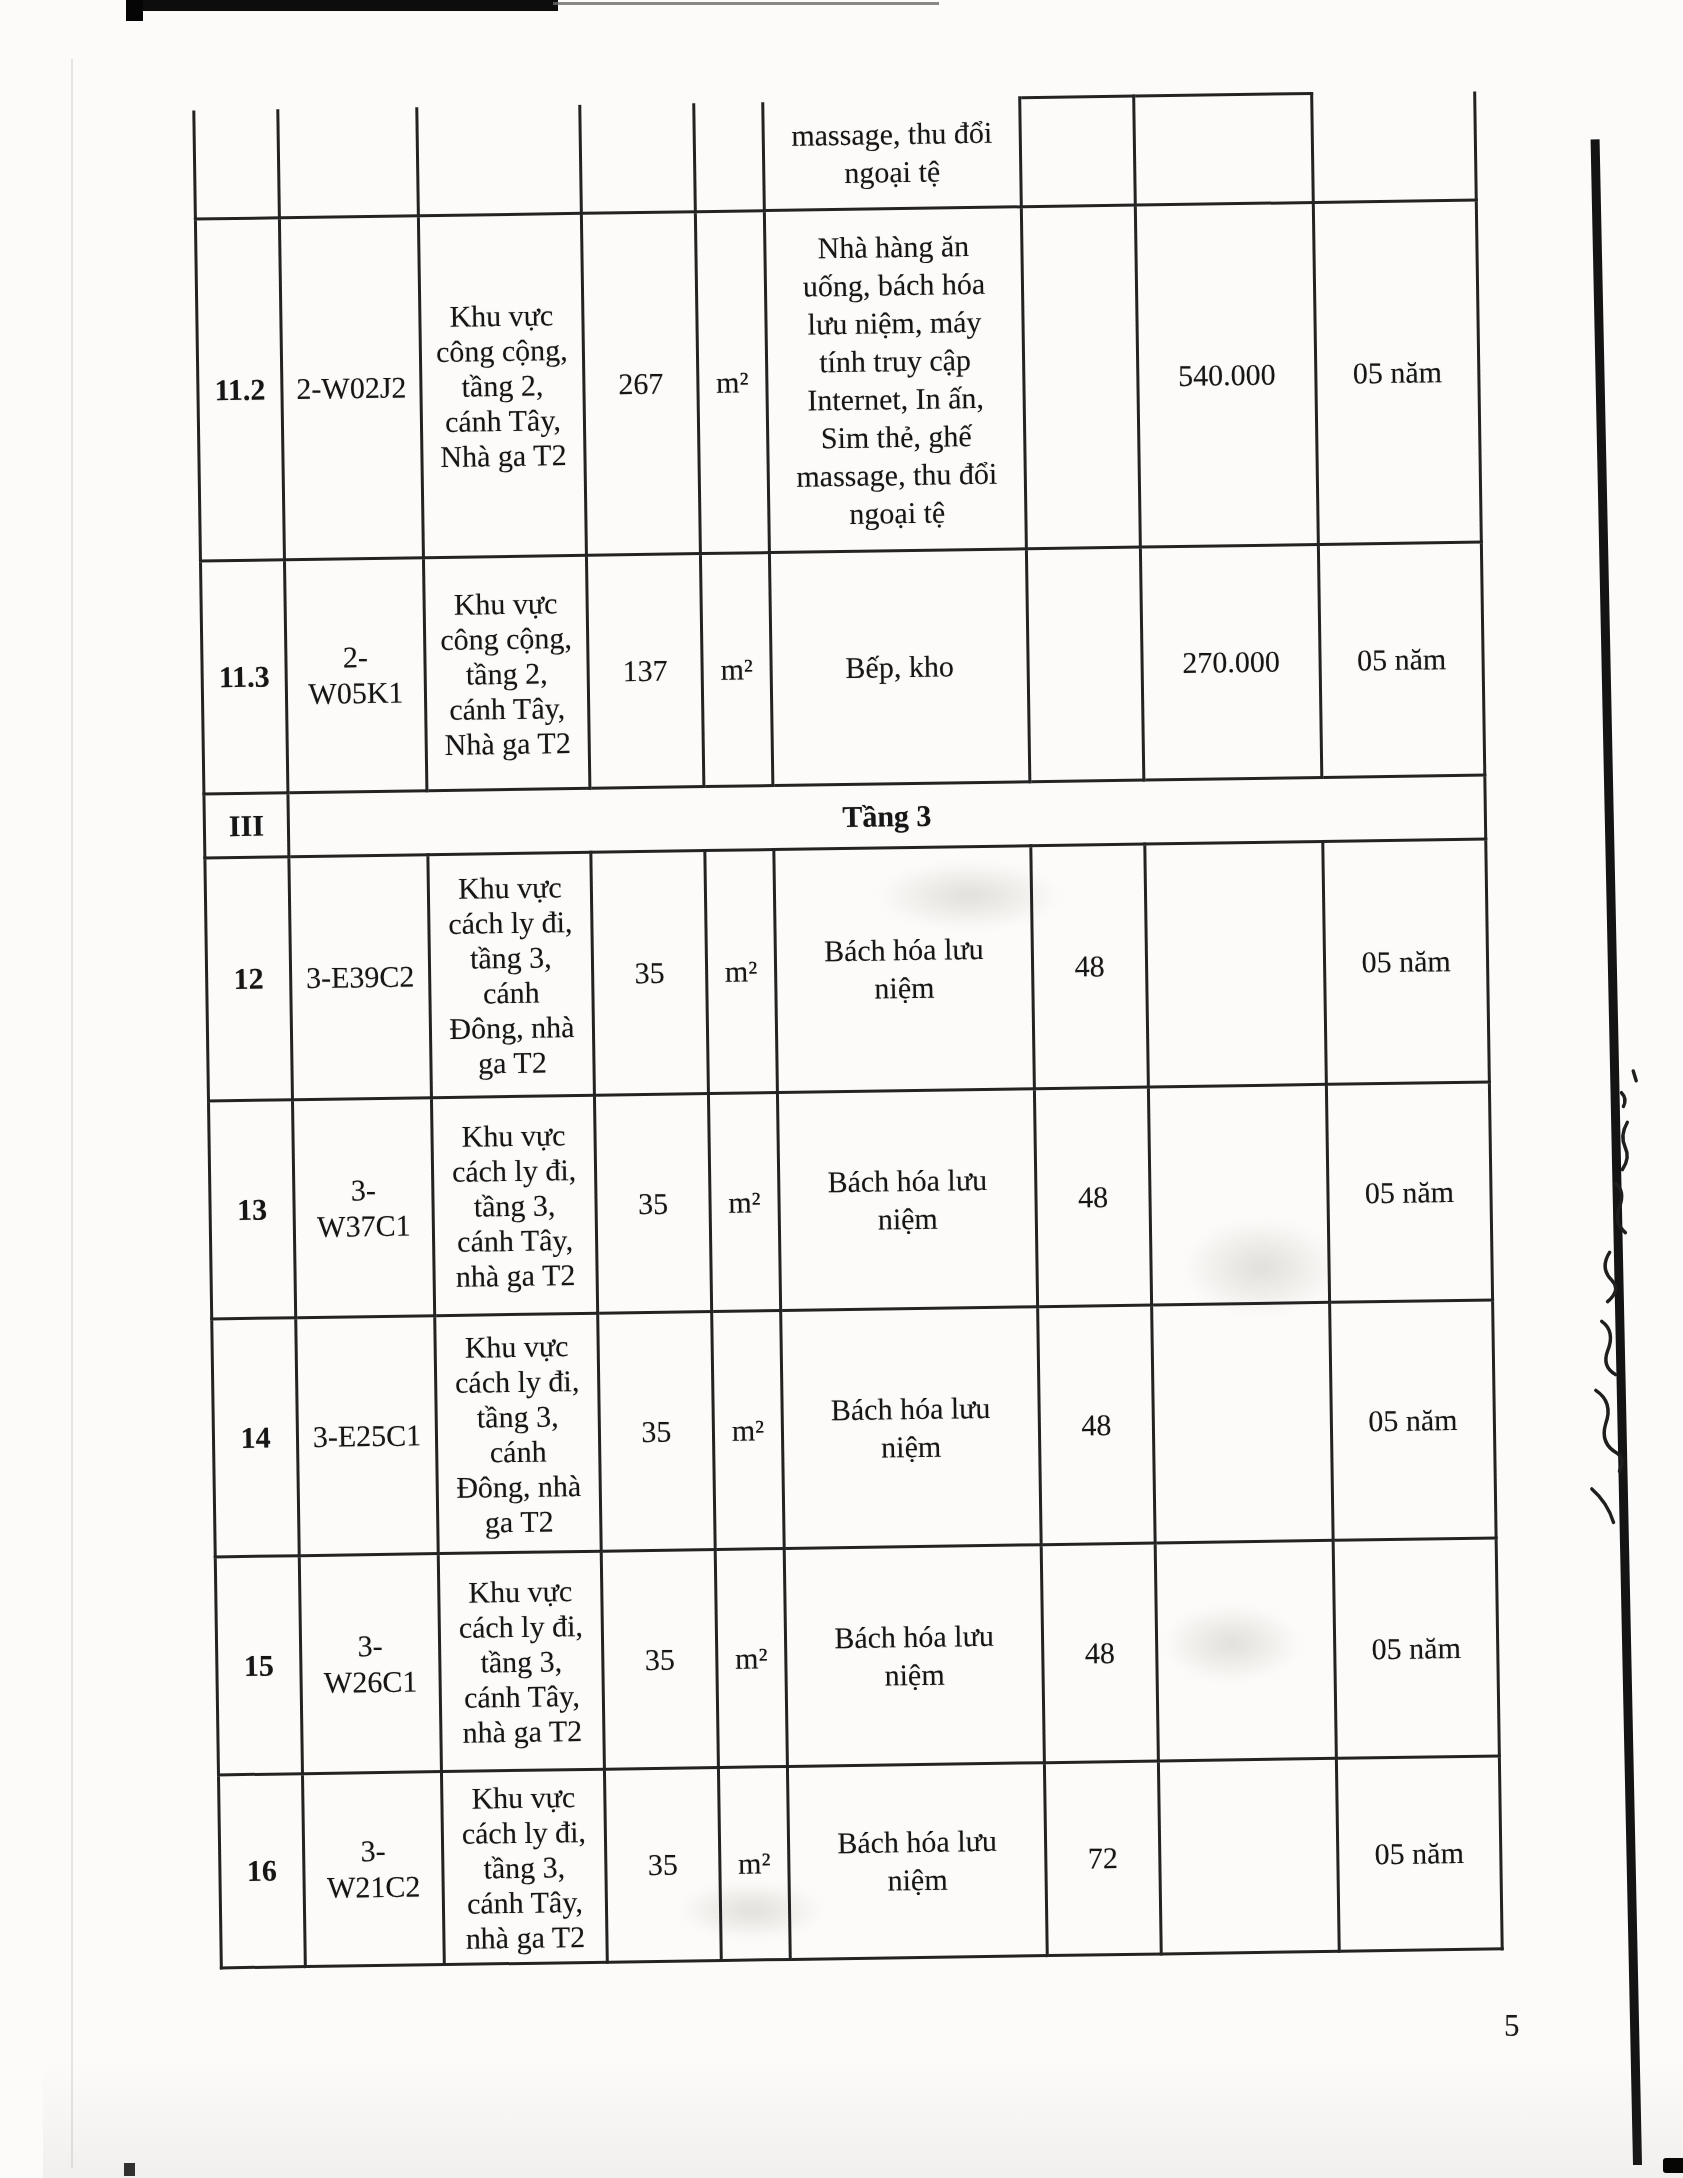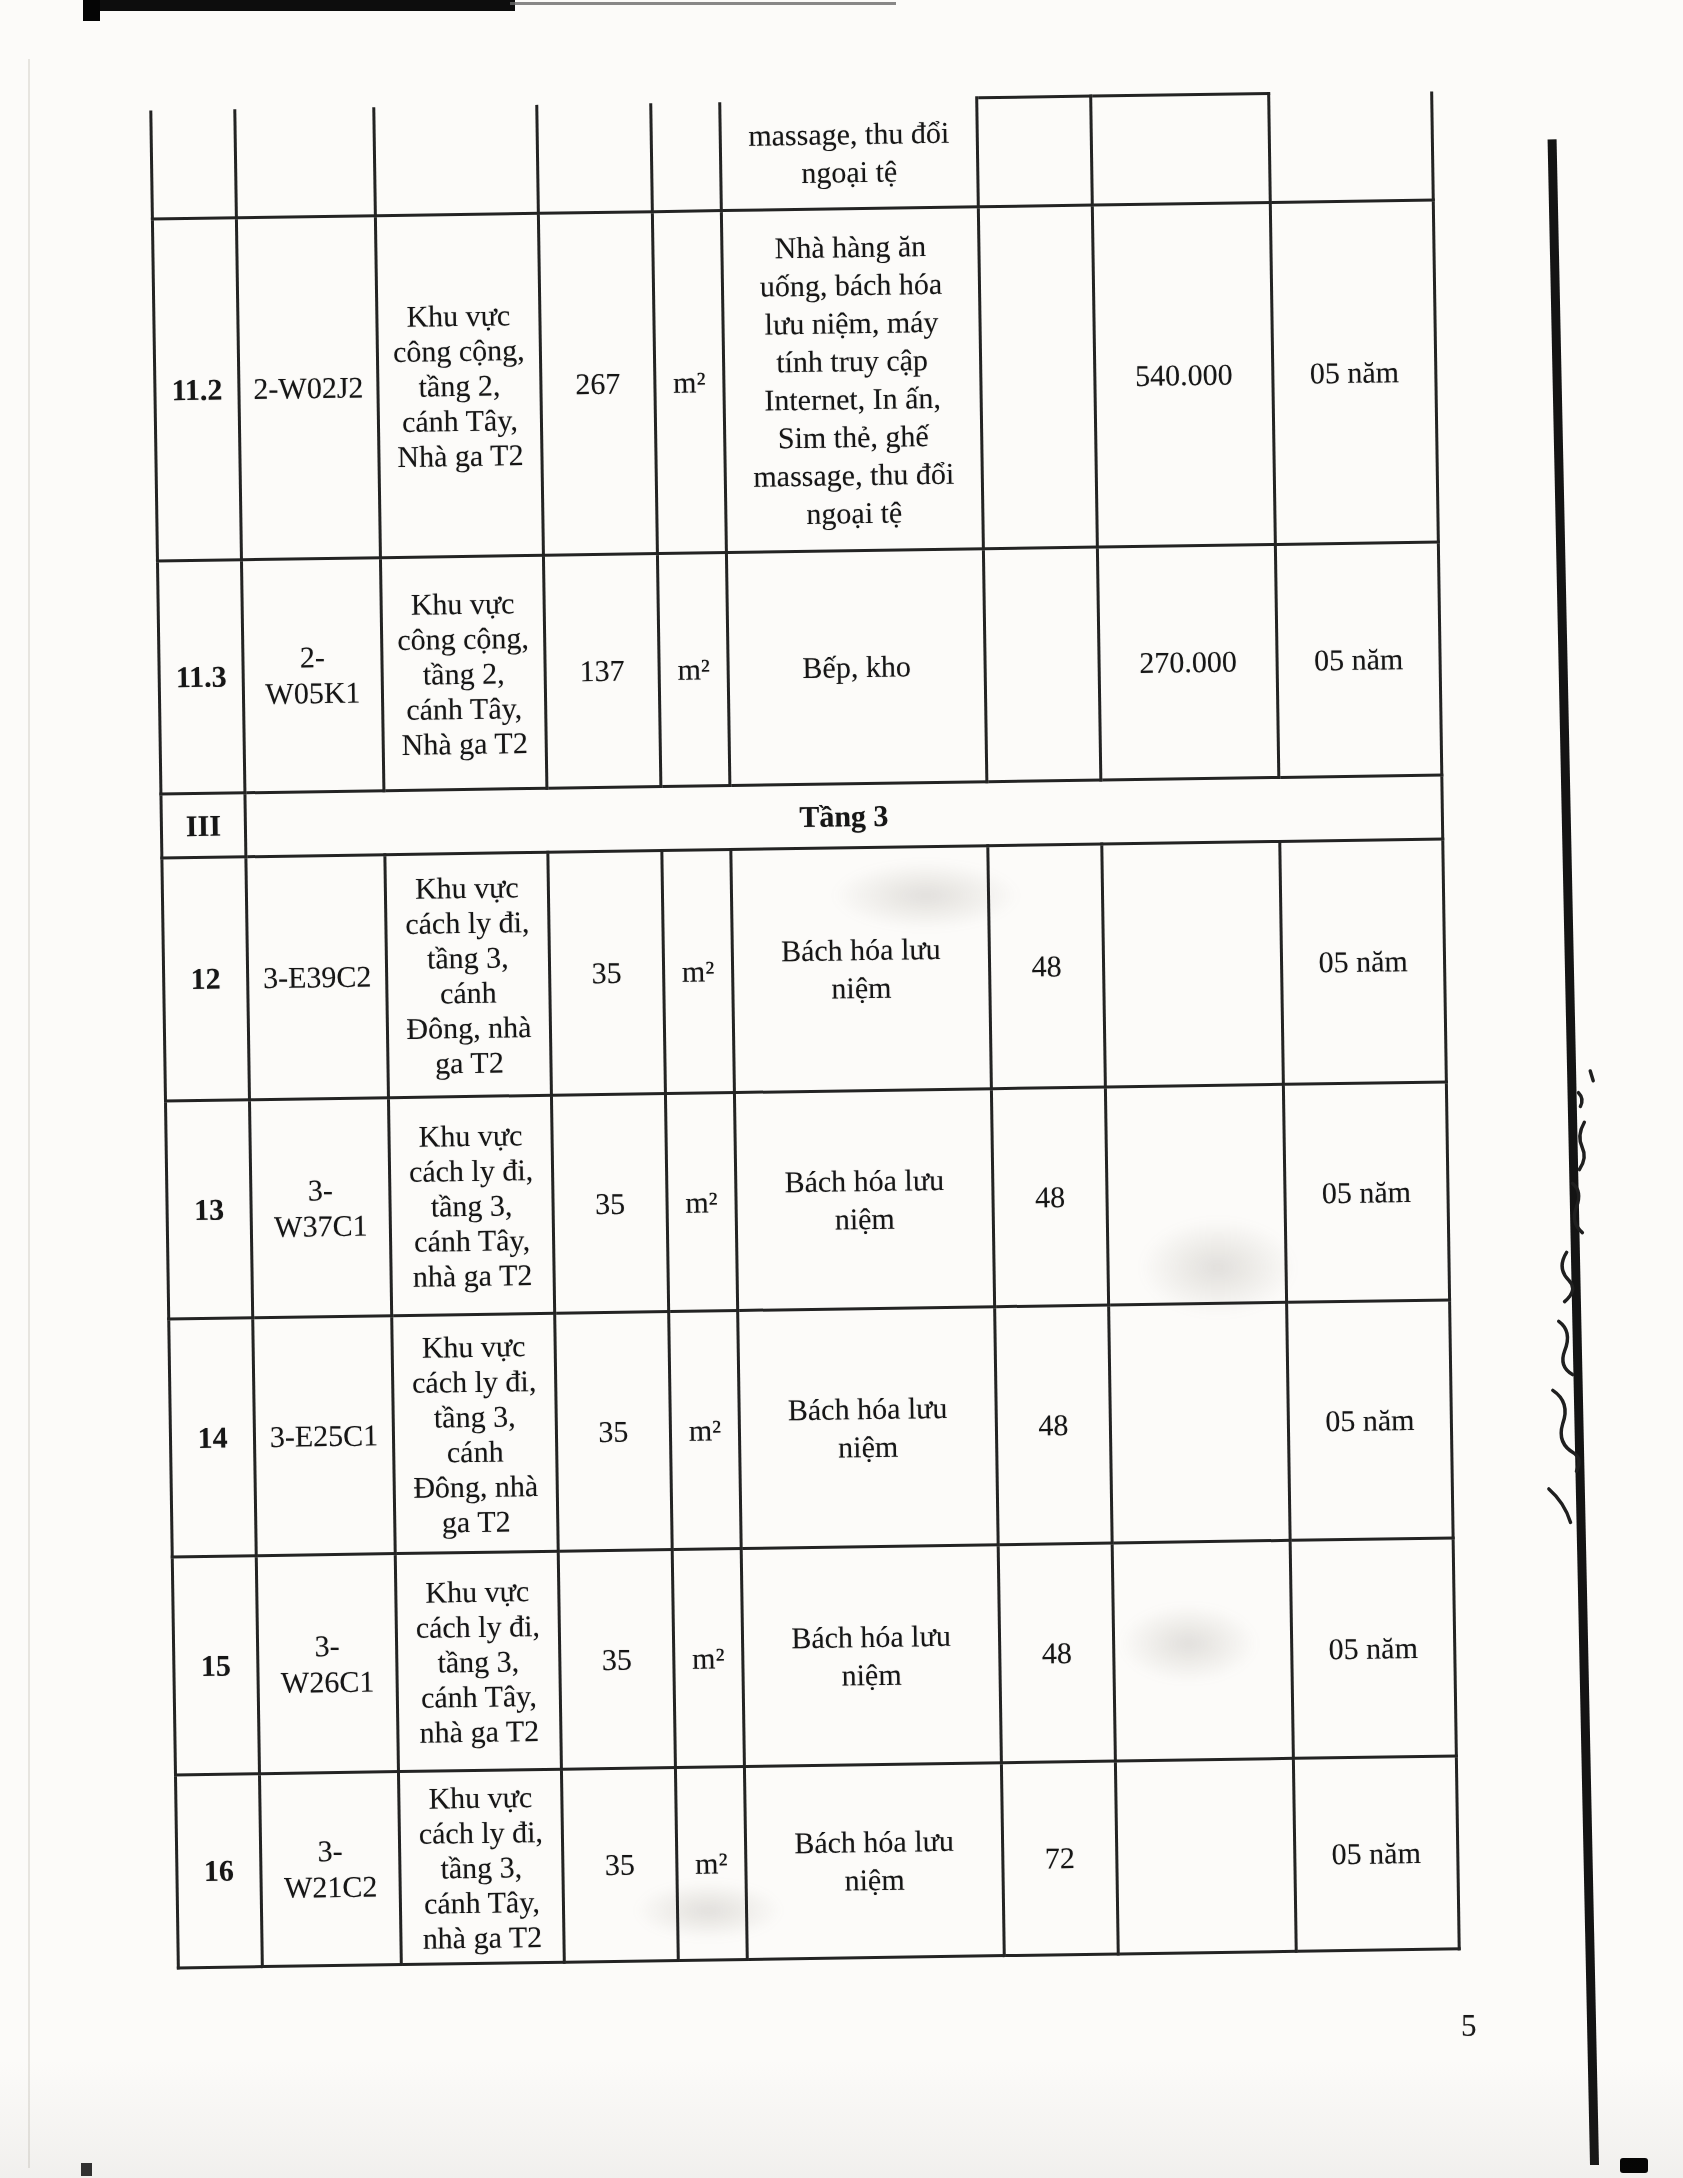--- a/index.html
+++ b/index.html
@@ -2,21 +2,21 @@
 <html><head>
 <meta charset="utf-8">
 <style>
   html,body{margin:0;padding:0;}
   body{
     width:1683px;height:2178px;position:relative;overflow:hidden;
     background:#fcfbf9;
     font-family:"Liberation Serif","DejaVu Serif",serif;
     color:#161616;
   }
-  .page{position:absolute;inset:0;}
+  .page{position:absolute;inset:0;margin-left:43px;}
   
   .artifact{position:absolute;}
   .top-bar{left:94px;top:0;width:421px;height:11px;background:#0d0d0d;}
   .top-bar-thin{left:510px;top:2px;width:386px;height:3px;background:#6a6a6a;opacity:.8;}
   .corner-square{left:83px;top:0;width:17px;height:21px;background:#050505;}
   .left-edge-line{left:28px;top:59px;width:2px;height:2109px;background:#e7e5e0;}
   .right-edge-line{
     left:1590px;top:139px;width:9px;height:2026px;background:#141414;
     transform-origin:50% 100%;transform:rotate(-1.2deg);
   }

